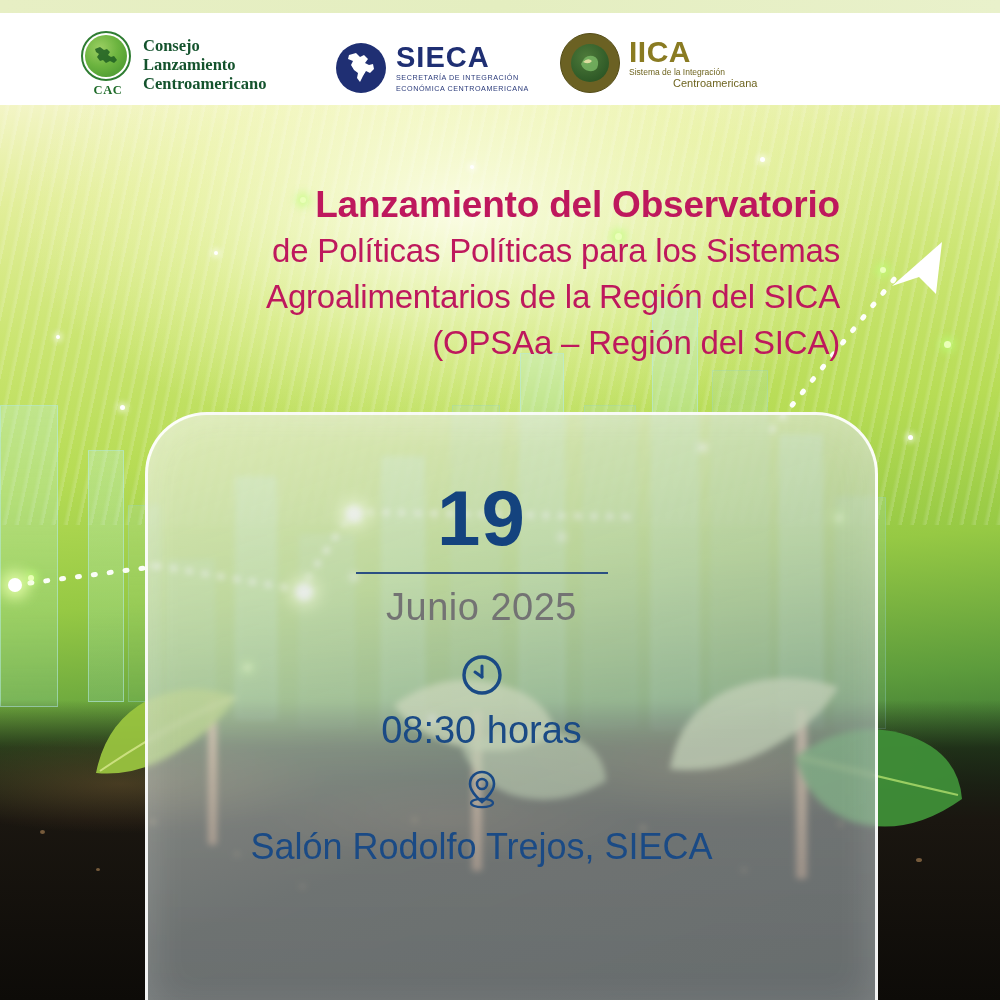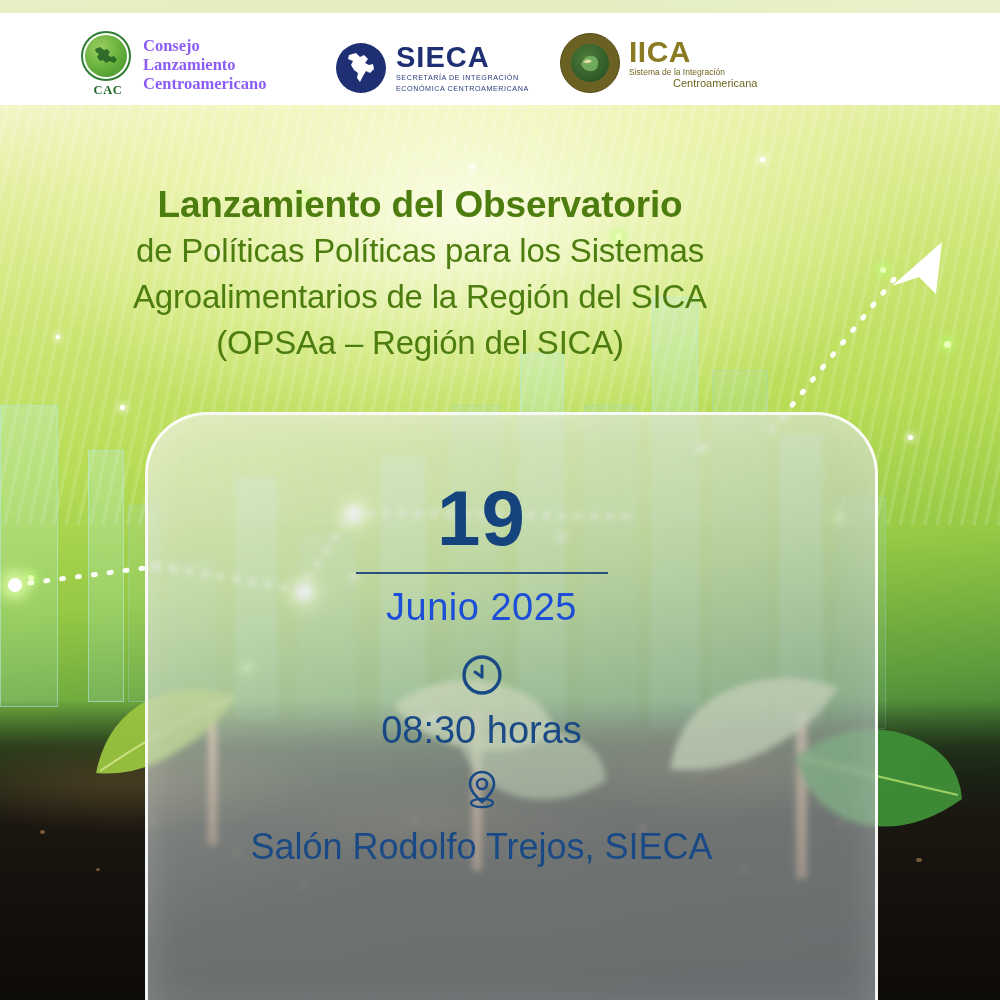--- a/index.html
+++ b/index.html
@@ -24,21 +24,21 @@
   .logo-cac{left:78px;top:18px;}
   .cac-mark{position:relative;width:56px;height:66px;margin-right:9px;}
   .cac-ring{position:absolute;left:3px;top:0;width:50px;height:50px;border-radius:50%;
     background:#ffffff;border:2.5px solid #2f7d32;box-sizing:border-box;}
   .cac-ring2{position:absolute;left:7px;top:4px;width:42px;height:42px;border-radius:50%;
     background:radial-gradient(circle at 36% 32%,#9ccf63 0%,#6cb43f 45%,#3f8f2c 100%);}
   .cac-map{position:absolute;left:15px;top:13px;width:26px;height:25px;}
   .cac-word{position:absolute;left:7px;top:52px;width:46px;text-align:center;
     font-family:"Liberation Serif", serif;font-size:12.5px;font-weight:700;color:#1f6b2a;letter-spacing:.6px;}
   .cac-text{font-family:"Liberation Serif", serif;font-size:16.5px;line-height:19px;
-    font-weight:700;color:#8b5cf6;}
+    font-weight:700;color:#14532d;}
 
   
   .logo-sieca{left:336px;top:30px;}
   .sieca-mark{width:50px;height:50px;border-radius:50%;
     background:#1f2f73;margin-right:10px;position:relative;overflow:hidden;}
   .sieca-map{position:absolute;left:10px;top:8px;width:30px;height:34px;}
   .sieca-text .s-main{font-size:29px;font-weight:700;color:#1f2f73;letter-spacing:1px;line-height:28px;}
   .sieca-text .s-sub{font-size:7.2px;color:#2a3a7a;letter-spacing:.55px;line-height:9px;margin-top:2px;}
 
   
@@ -107,30 +107,30 @@
   
   .panel{position:absolute;left:145px;top:412px;width:733px;height:600px;
     border-radius:62px 62px 0 0;
     background:linear-gradient(160deg, rgba(236,240,226,.66) 0%, rgba(214,222,214,.60) 30%, rgba(176,186,188,.58) 62%, rgba(158,168,172,.62) 100%);
     border:3px solid rgba(255,255,255,.92);border-bottom:none;
     box-sizing:border-box;
     backdrop-filter:blur(3px);
     box-shadow:0 0 40px rgba(255,255,255,.18) inset;}
 
   
-  .headline{position:absolute;left:0;top:182px;width:840px;text-align:center;
-    color:#4d7c0f;line-height:46px;}
+  .headline{position:absolute;left:0;top:182px;width:840px;text-align:right;
+    color:#be185d;line-height:46px;}
   .headline .l1{font-size:37px;font-weight:700;letter-spacing:-.2px;}
   .headline .l2,.headline .l3,.headline .l4{font-size:33px;font-weight:400;letter-spacing:-.2px;}
 
   
   .details{position:absolute;left:145px;top:412px;width:673px;text-align:center;color:#14437e;}
   .day{margin-top:68px;font-size:78px;font-weight:700;line-height:76px;color:#14437e;letter-spacing:1px;}
   .rule{width:252px;height:2px;background:#2b4f82;margin:16px auto 0 auto;}
-  .monthyear{margin-top:12px;font-size:38px;font-weight:400;color:#1d4ed8;letter-spacing:.5px;}
+  .monthyear{margin-top:12px;font-size:38px;font-weight:400;color:#737373;letter-spacing:.5px;}
   .icon-clock{margin:24px auto 0 auto;width:44px;height:44px;}
   .time{margin-top:8px;font-size:38px;font-weight:400;color:#1a4a85;}
   .icon-pin{margin:16px auto 0 auto;width:36px;height:44px;}
   .place{margin-top:10px;font-size:36px;font-weight:400;color:#1a4a85;}
 </style>
 </head>
 <body>
 
 <div class="poster">
 

